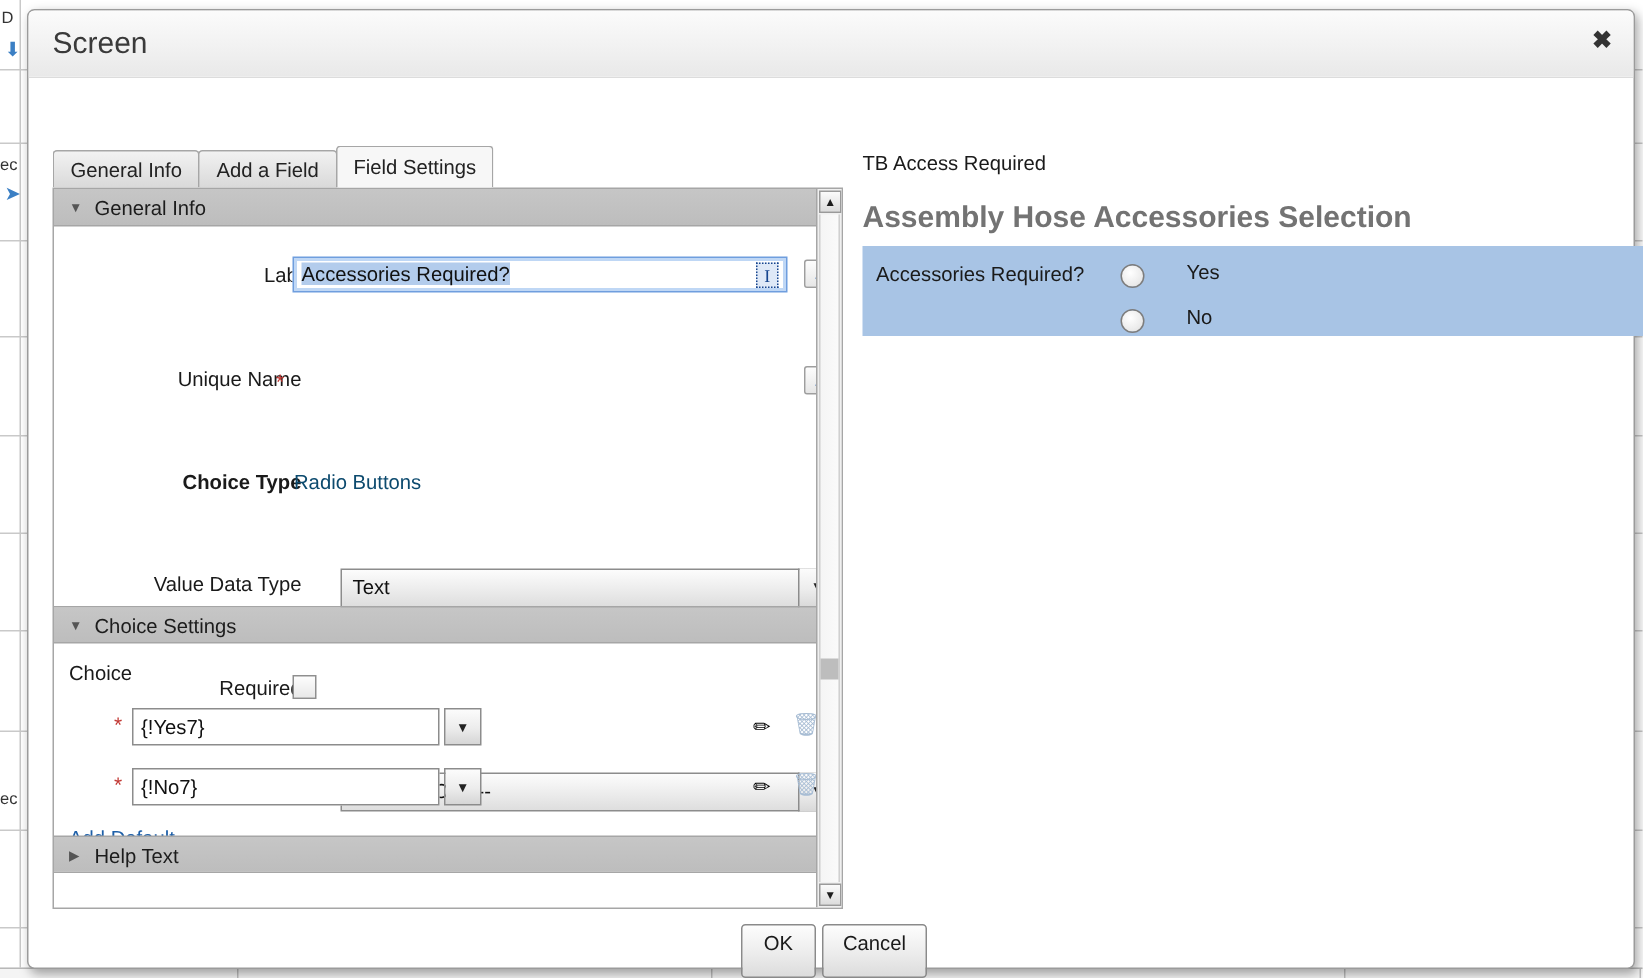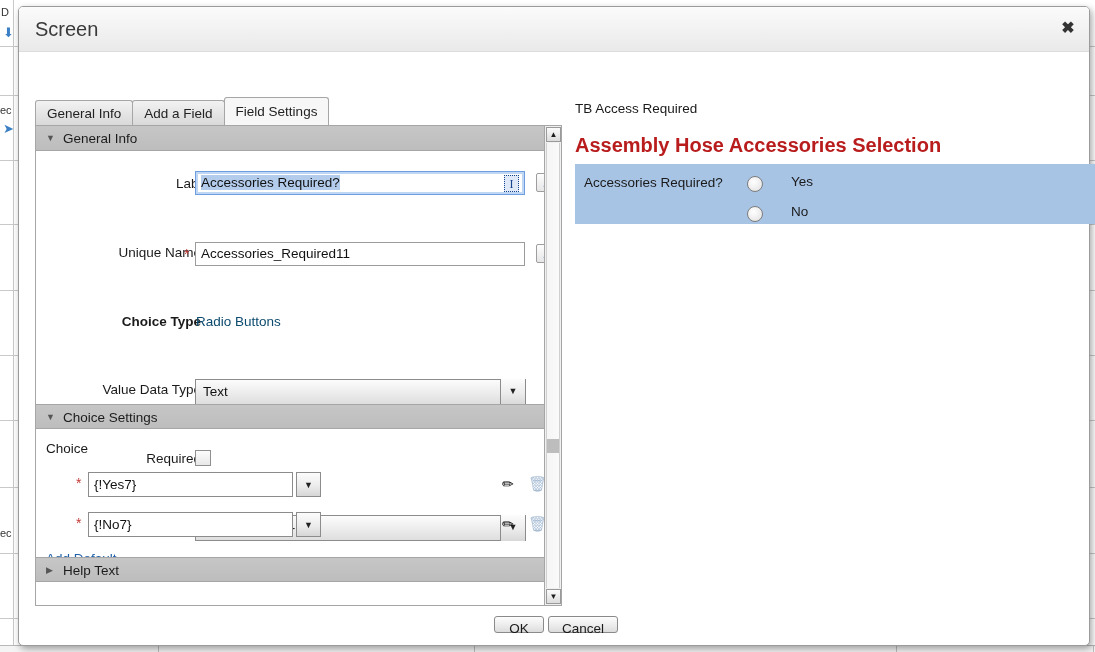--- a/index.html
+++ b/index.html
@@ -236,20 +236,21 @@
     box-sizing: border-box;
   }
 
   .combo {
     position: absolute;
     height: 26px;
     border: 1px solid #8c8c8c;
     background: linear-gradient(to bottom,#fcfcfc 0%, #ececec 55%, #dedede 100%);
     box-sizing: border-box;
     cursor: pointer;
+    margin-left: 32px;
   }
   .combo .combo-text {
     position: absolute;
     left: 7px;
     top: 0;
     line-height: 24px;
     font-size: 13.5px;
     color: #111;
     white-space: nowrap;
   }
@@ -428,21 +429,21 @@
     top: 8px;
     font-size: 13.5px;
     color: #1a1a1a;
   }
   #preview-heading {
     position: absolute;
     left: 0;
     top: 41px;
     font-size: 20px;
     font-weight: bold;
-    color: #b91c1c;
+    color: #737373;
   }
   #preview-question-block {
     position: absolute;
     left: 0;
     top: 71px;
     width: 527px;
     height: 60px;
     background: #a8c4e5;
   }
   #preview-question-label {
@@ -480,21 +481,21 @@
   
   #modal-footer {
     position: absolute;
     left: 0;
     top: 604px;
     width: 100%;
     height: 36px;
   }
   .footer-btn {
     position: absolute;
-    height: 17px;
+    height: 36px;
     border: 1px solid #8a8a8a;
     border-radius: 3px;
     background: linear-gradient(to bottom,#fdfdfd 0%, #ececec 55%, #dcdcdc 100%);
     font-size: 13.5px;
     color: #1a1a1a;
     line-height: 23px;
     text-align: center;
     cursor: pointer;
     box-sizing: border-box;
     font-family: "Liberation Sans", sans-serif;
@@ -561,23 +562,20 @@
         <div class="text-input focused" style="left:159px;top:-2px;width:330px;">
           <span class="sel-text">Accessories Required?</span>
           <span class="tcursor-icon" style="right:5px;top:3px;">I</span>
         </div>
         <div class="icon-btn-info" style="left:500px;top:0px;">i</div>
       </div>
 
       <div class="field-row" style="top:57px;">
         <div class="field-label" style="right:360px;">Unique Name</div>
         <div class="req-star" style="left:148px;top:1px;">*</div>
-        <div class="text-input" style="left:159px;top:0px;width:330px;line-height:22px;">
-          <span>Accessories_Required11</span>
-        </div>
         <div class="icon-btn-info" style="left:500px;top:2px;">i</div>
       </div>
 
       <div class="field-row" style="top:92px;">
         <div class="field-label" style="right:360px;font-weight:bold;">Choice Type</div>
         <div class="static-value" style="left:160px;top:0;">Radio Buttons</div>
       </div>
 
       <div class="field-row" style="top:126px;">
         <div class="field-label" style="right:360px;">Value Data Type</div>

